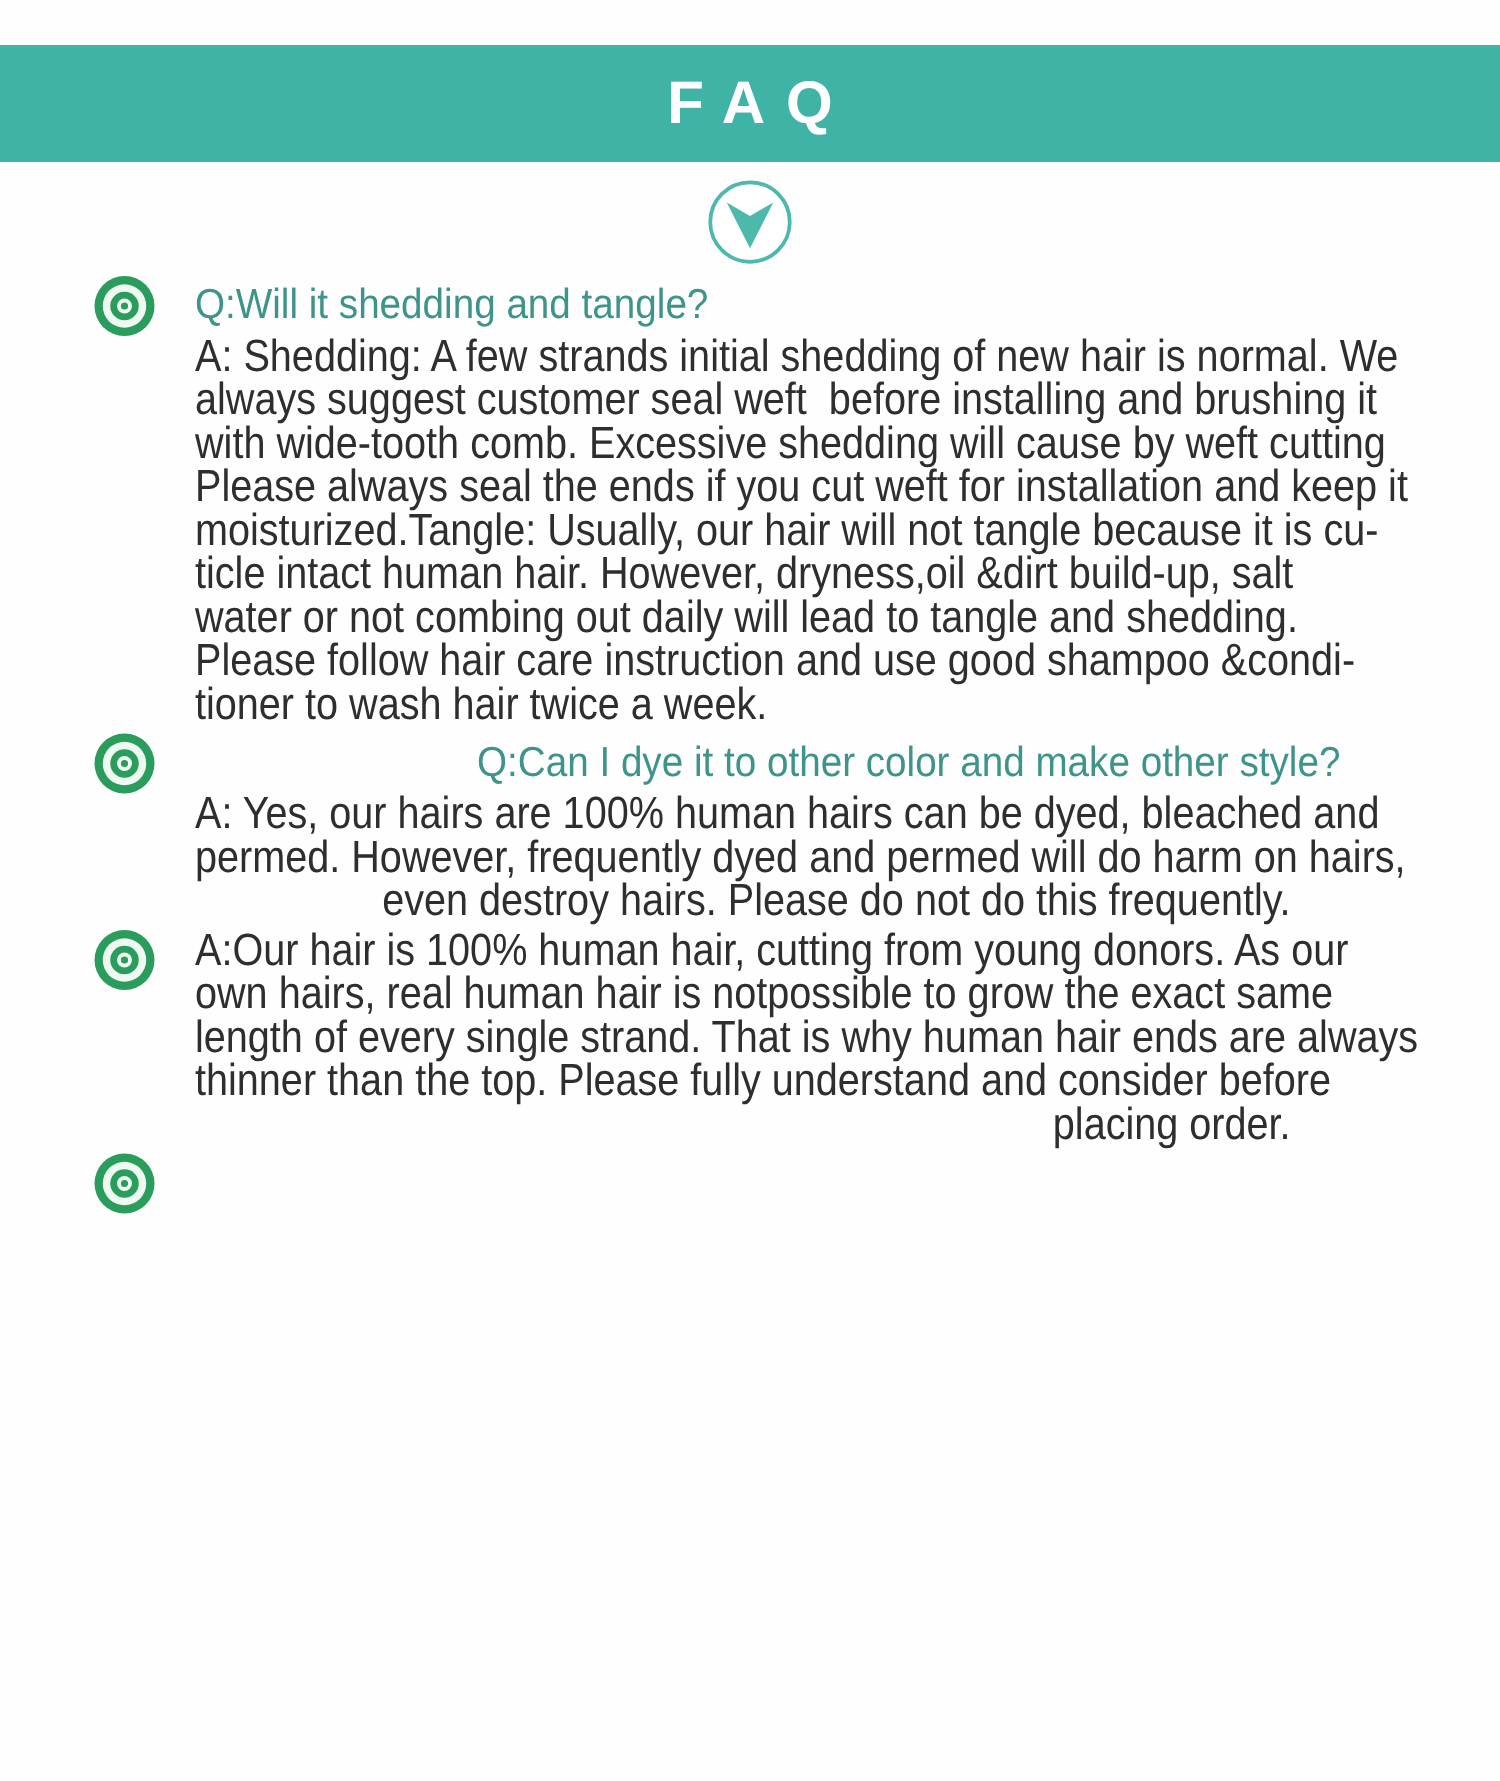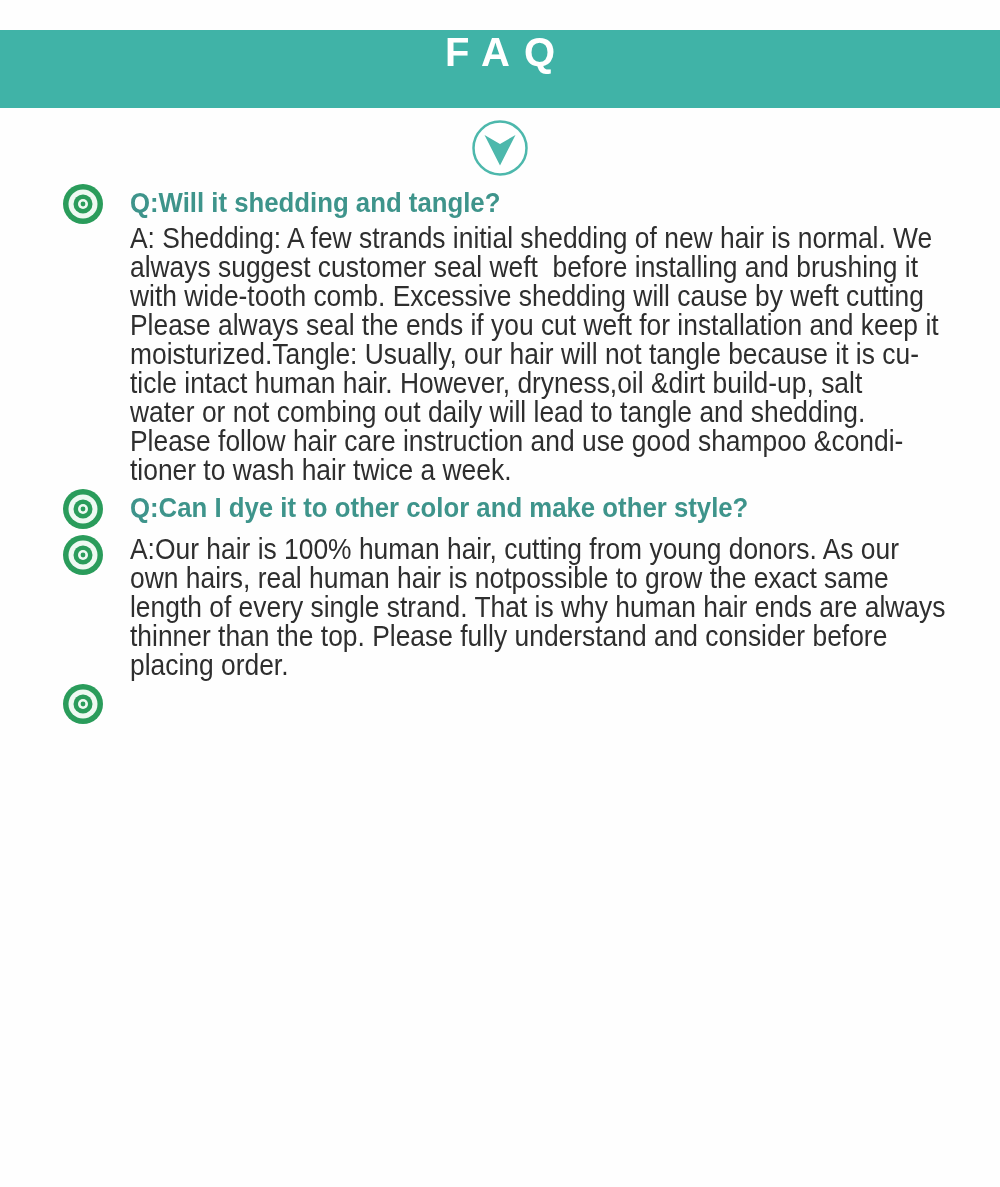--- a/index.html
+++ b/index.html
@@ -19,21 +19,21 @@
   }
   
   .banner {
     position: absolute;
     top: 30px;
     left: 0;
     width: 1000px;
     height: 78px;
     background: #40b3a7;
     display: flex;
-    align-items: flex-start;
+    align-items: center;
     justify-content: center;
   }
   .banner-title {
     color: #ffffff;
     font-size: 40px;
     font-weight: bold;
     letter-spacing: 14px;
     margin-right: -14px; 
   }
   
@@ -49,38 +49,38 @@
   .content {
     position: absolute;
     top: 183px;
     left: 62px;
     right: 40px;
   }
   .faq-item {
     display: flex;
     align-items: flex-start;
   }
-  .faq-item + .faq-item { margin-top: 4px; }
+  .faq-item + .faq-item { margin-top: 4px; text-align: right; }
   .bullet {
     flex: 0 0 42px;
     width: 42px;
     height: 42px;
     margin-top: 0;
   }
   .bullet svg { display: block; }
   .qa {
     flex: 1;
     margin-left: 26px;
     min-width: 0;
   }
   .q {
     margin: 0;
     font-size: 28px;
     line-height: 40px;
-    font-weight: 700;
+    font-weight: 400;
     color: #3e948b;
   }
   .a {
     margin: 0;
     font-size: 30px;
     line-height: 29px;
     color: #2e2e2e;
   }
   
   .cond {
@@ -144,20 +144,25 @@
           <circle cx="21" cy="21" r="14.5" fill="#eef9f2"></circle>
           <circle cx="21" cy="21" r="9.5" fill="#2a9c5b"></circle>
           <circle cx="21" cy="21" r="5" fill="#eef9f2"></circle>
           <circle cx="21" cy="21" r="2.4" fill="#2a9c5b"></circle>
         </svg>
       </span>
       <div class="qa">
         <h3 class="q">
             <span class="cond">Q:Can I dye it to other color and make other style?</span>
           </h3>
+        <p class="a">
+            <span class="cond">A: Yes, our hairs are 100% human hairs can be dyed, bleached and
+permed. However, frequently dyed and permed will do harm on hairs,
+even destroy hairs. Please do not do this frequently.</span>
+          </p>
       </div>
     </section>
 
     <section class="faq-item">
       <span class="bullet">
         <svg width="42" height="42" viewBox="0 0 42 42">
           <circle cx="21" cy="21" r="20" fill="#2a9c5b"></circle>
           <circle cx="21" cy="21" r="14.5" fill="#eef9f2"></circle>
           <circle cx="21" cy="21" r="9.5" fill="#2a9c5b"></circle>
           <circle cx="21" cy="21" r="5" fill="#eef9f2"></circle>

